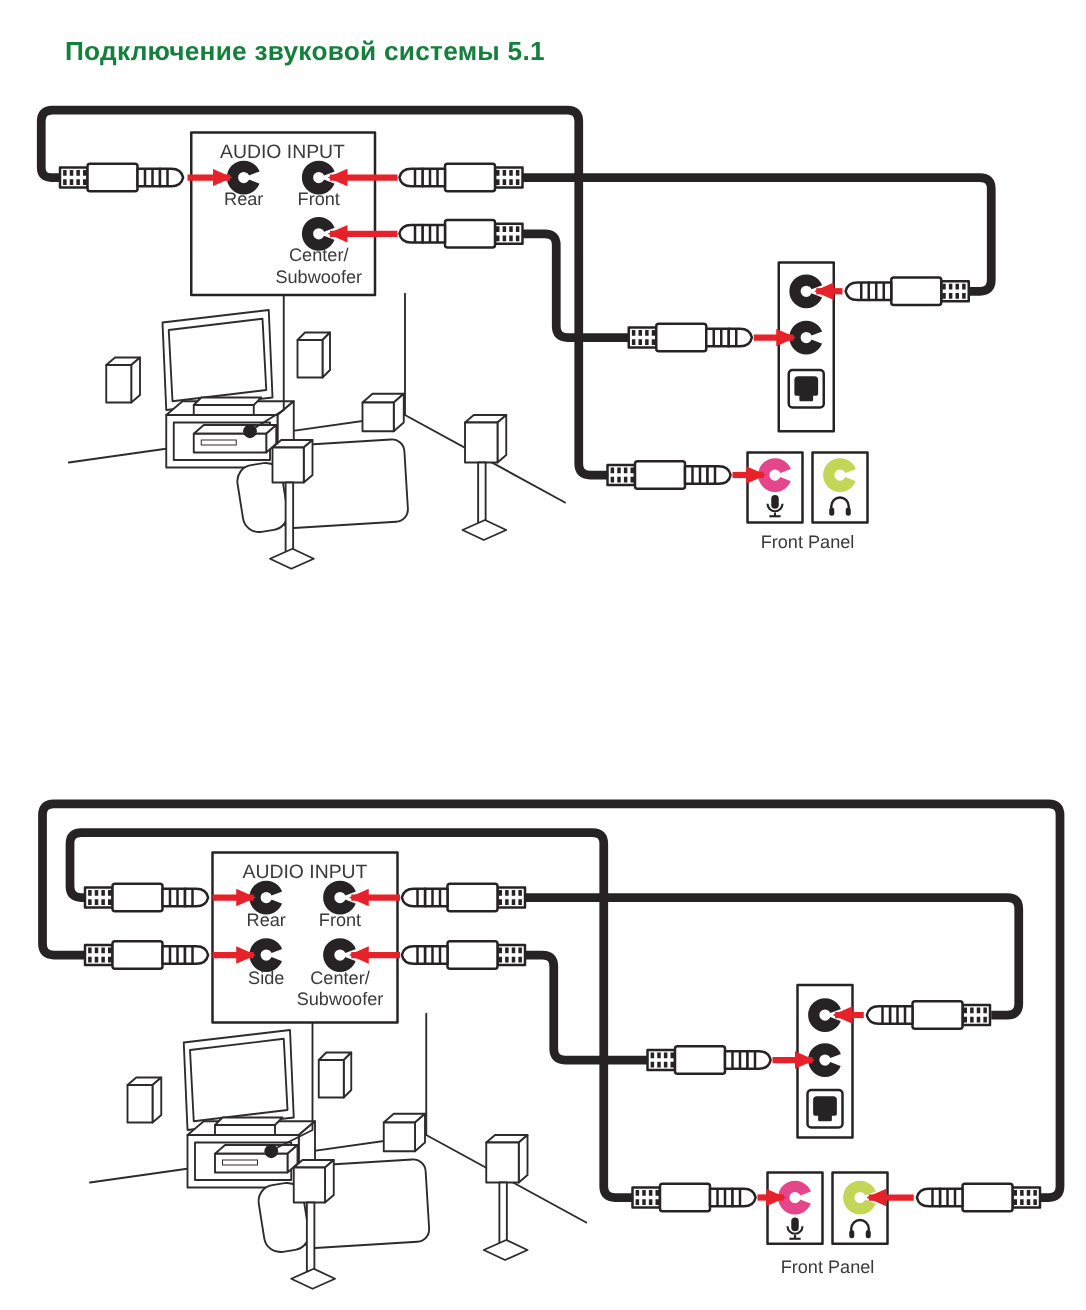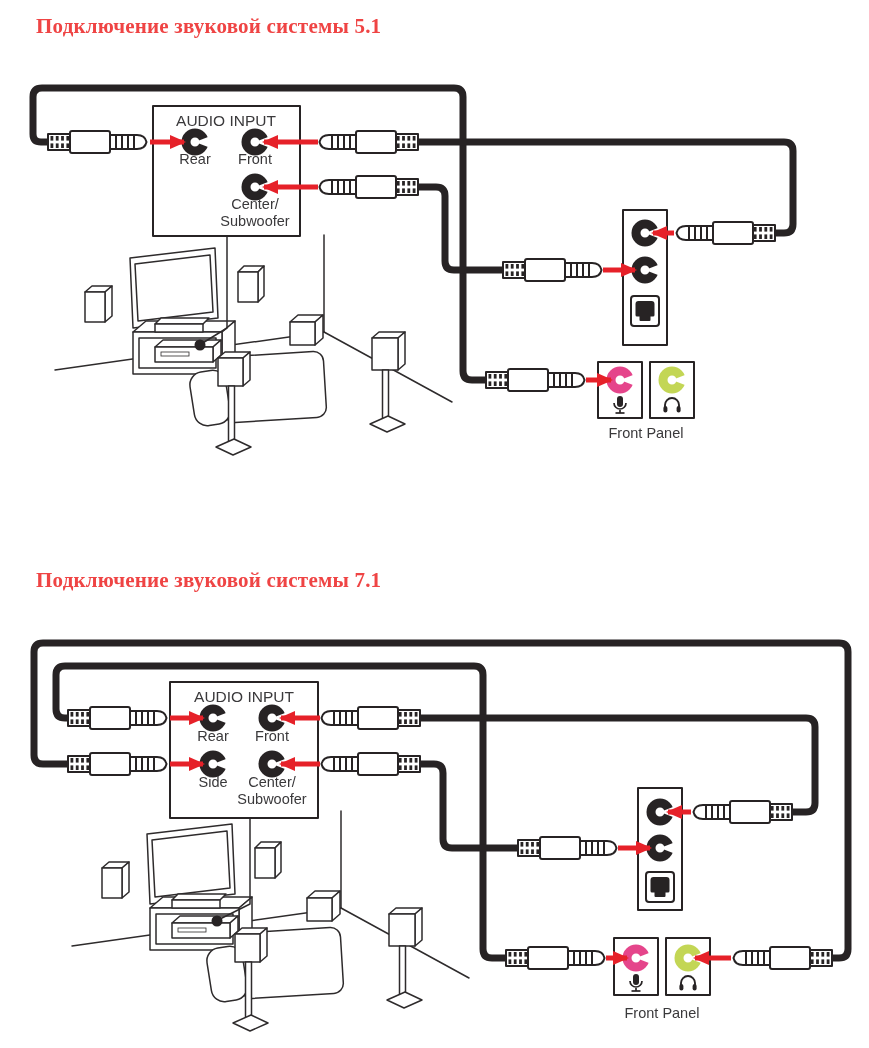--- a/index.html
+++ b/index.html
@@ -1,40 +1,39 @@
 <!DOCTYPE html>
 <html><head>
 <meta charset="utf-8">
 <style>
   html,body{margin:0;padding:0;background:#ffffff;}
   .page{position:relative;width:869px;height:1048px;background:#ffffff;
         font-family:"Liberation Sans",sans-serif;overflow:hidden;}
-  .title{position:absolute;left:36px;margin:0;font-size:21px;font-weight:bold;
-         color:#ef4444;letter-spacing:0.2px;font-family:Liberation Serif, serif;}
+  .title{position:absolute;left:36px;margin:16px;font-size:21px;font-weight:bold;
+         color:#15803d;letter-spacing:0.2px;}
   #title-51{top:14px;}
   #title-71{top:568px;}
   svg{position:absolute;left:0;display:block;}
   #diagram-51{top:60px;}
   #diagram-71{top:620px;}
   .ln{stroke:#272324;stroke-width:2;fill:#ffffff;stroke-linejoin:round;}
   .cable{stroke:#272324;stroke-width:7;fill:none;}
   .thin{stroke:#2e2b2c;stroke-width:1.5;fill:#ffffff;stroke-linejoin:round;stroke-linecap:round;}
   .nofill{fill:none;}
   .dk{fill:#272324;stroke:none;}
   .arr{stroke:#e62129;stroke-width:5;}
   .lbl{font-family:"Liberation Sans",sans-serif;font-size:14.5px;fill:#3a393b;text-anchor:middle;}
   .ai{font-size:15.5px;}
 </style>
 </head>
 <body>
 
 <div class="page">
 
   <h1 class="title" id="title-51">Подключение звуковой системы 5.1</h1>
-  <h1 class="title" id="title-71">Подключение звуковой системы 7.1</h1>
 
   <svg id="diagram-51" width="869" height="420" viewBox="0 0 869 420">
     <defs>
       <marker id="ah" markerUnits="userSpaceOnUse" markerWidth="16" markerHeight="14" viewBox="0 0 16 14" refX="14" refY="7" orient="auto">
         <path d="M0 0 L16 7 L0 14 Z" fill="#e62129"></path>
       </marker>
 
       <g id="plug">
         <rect class="ln" x="-98" y="-8" width="22" height="16"></rect>
         <g class="dk">

